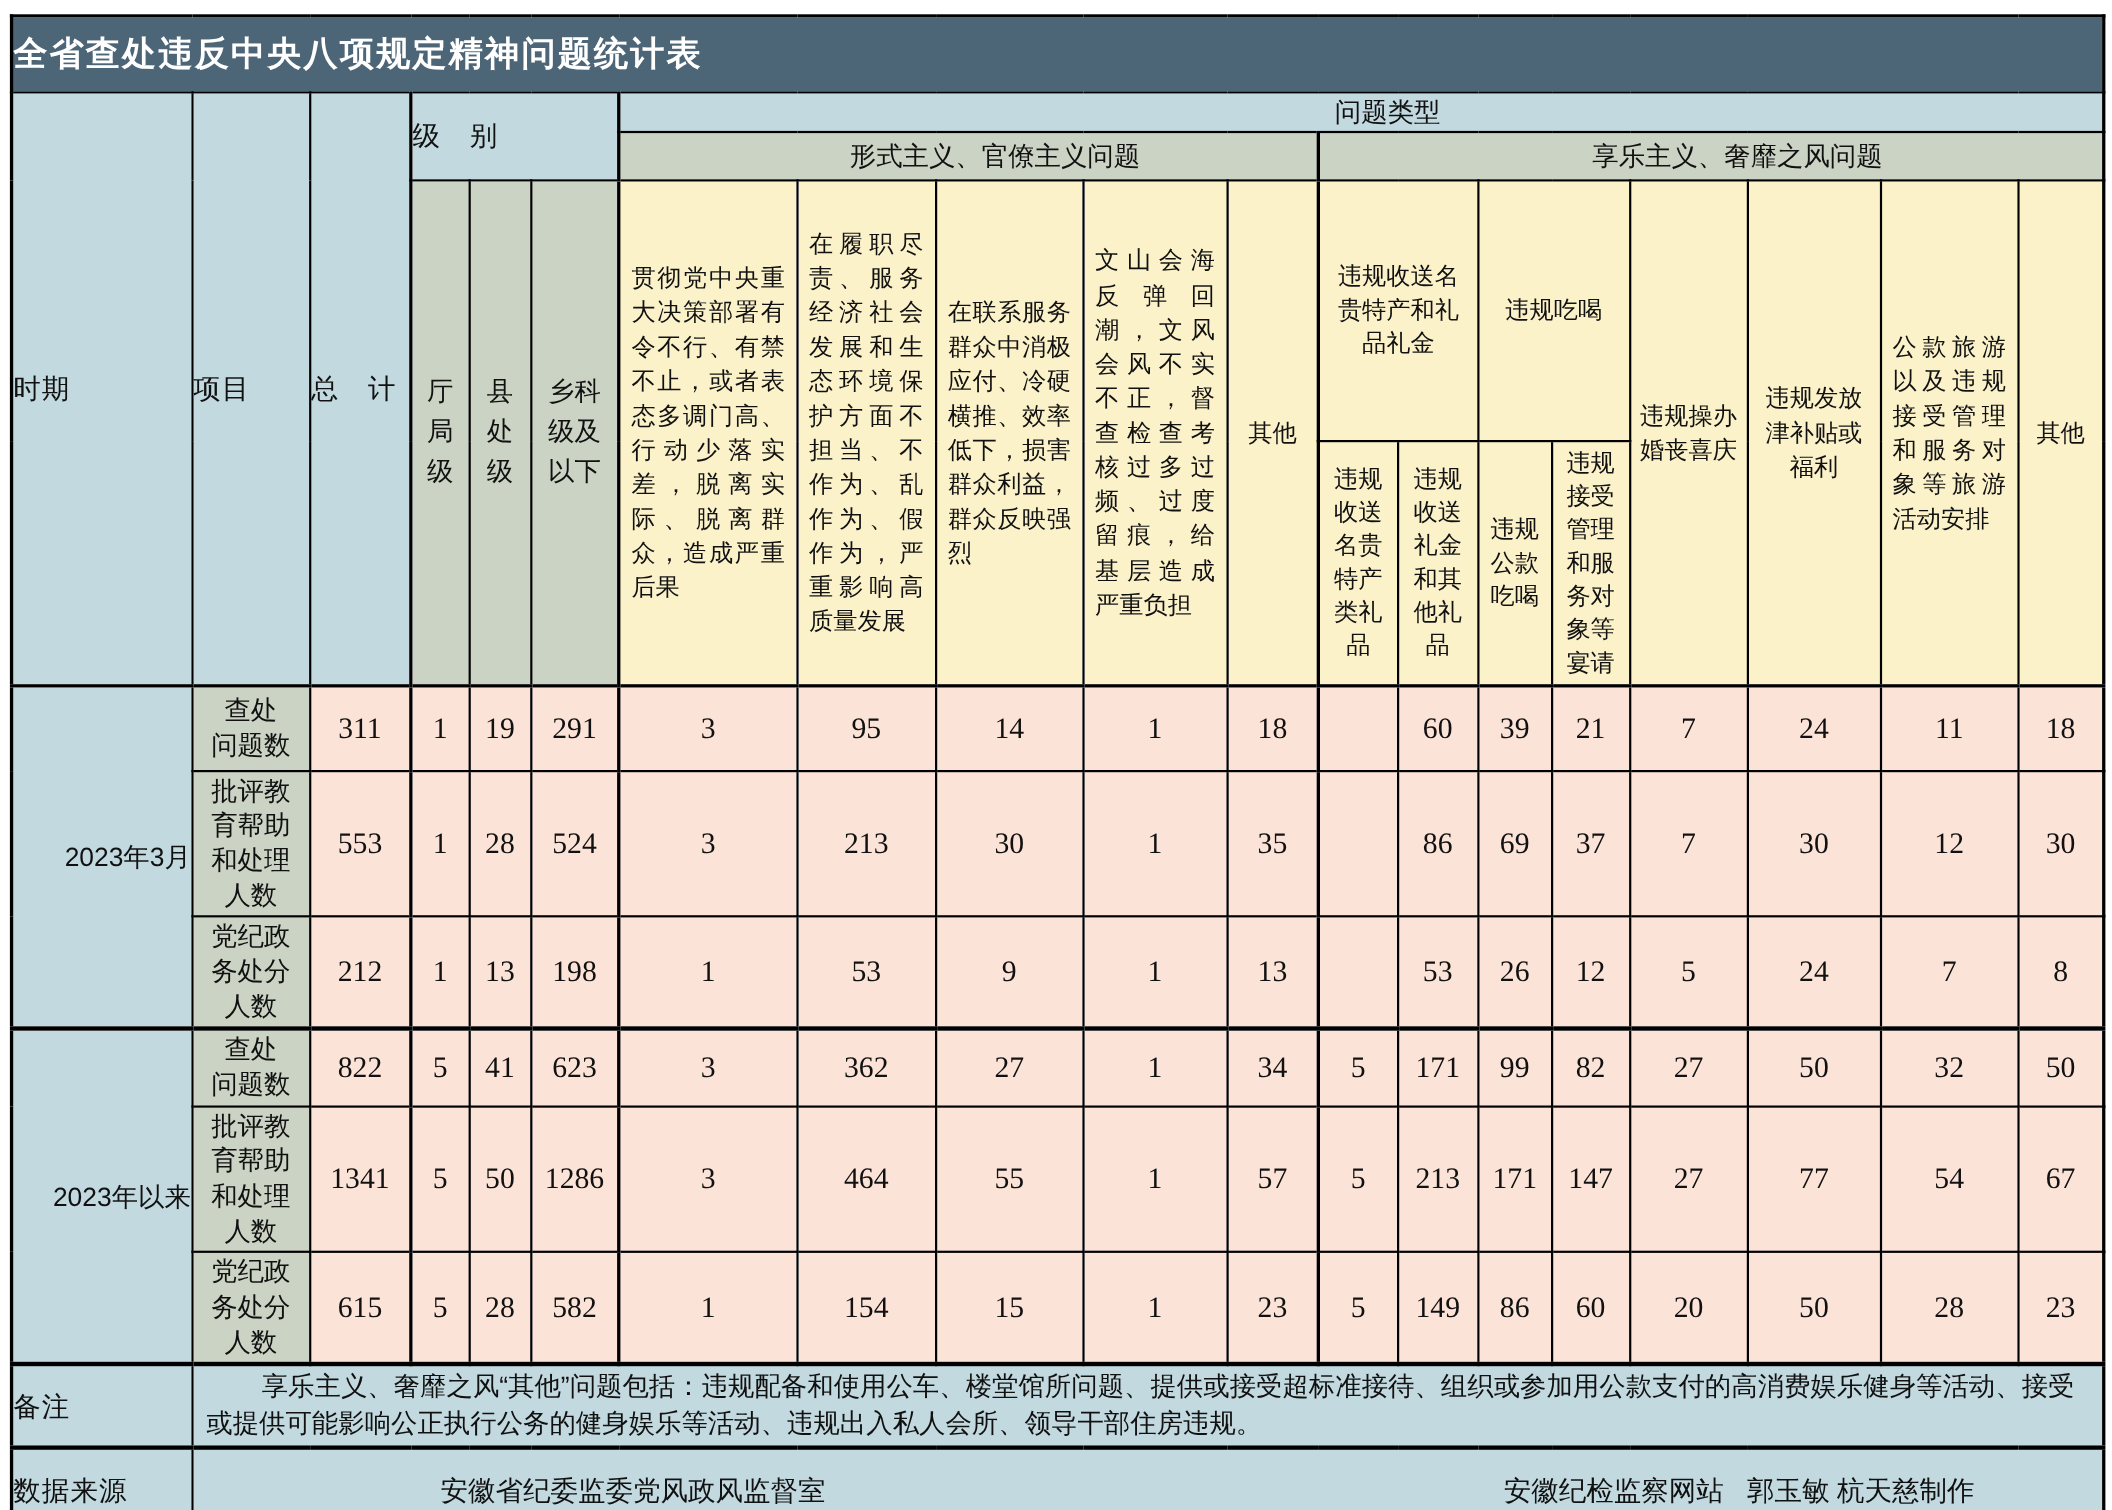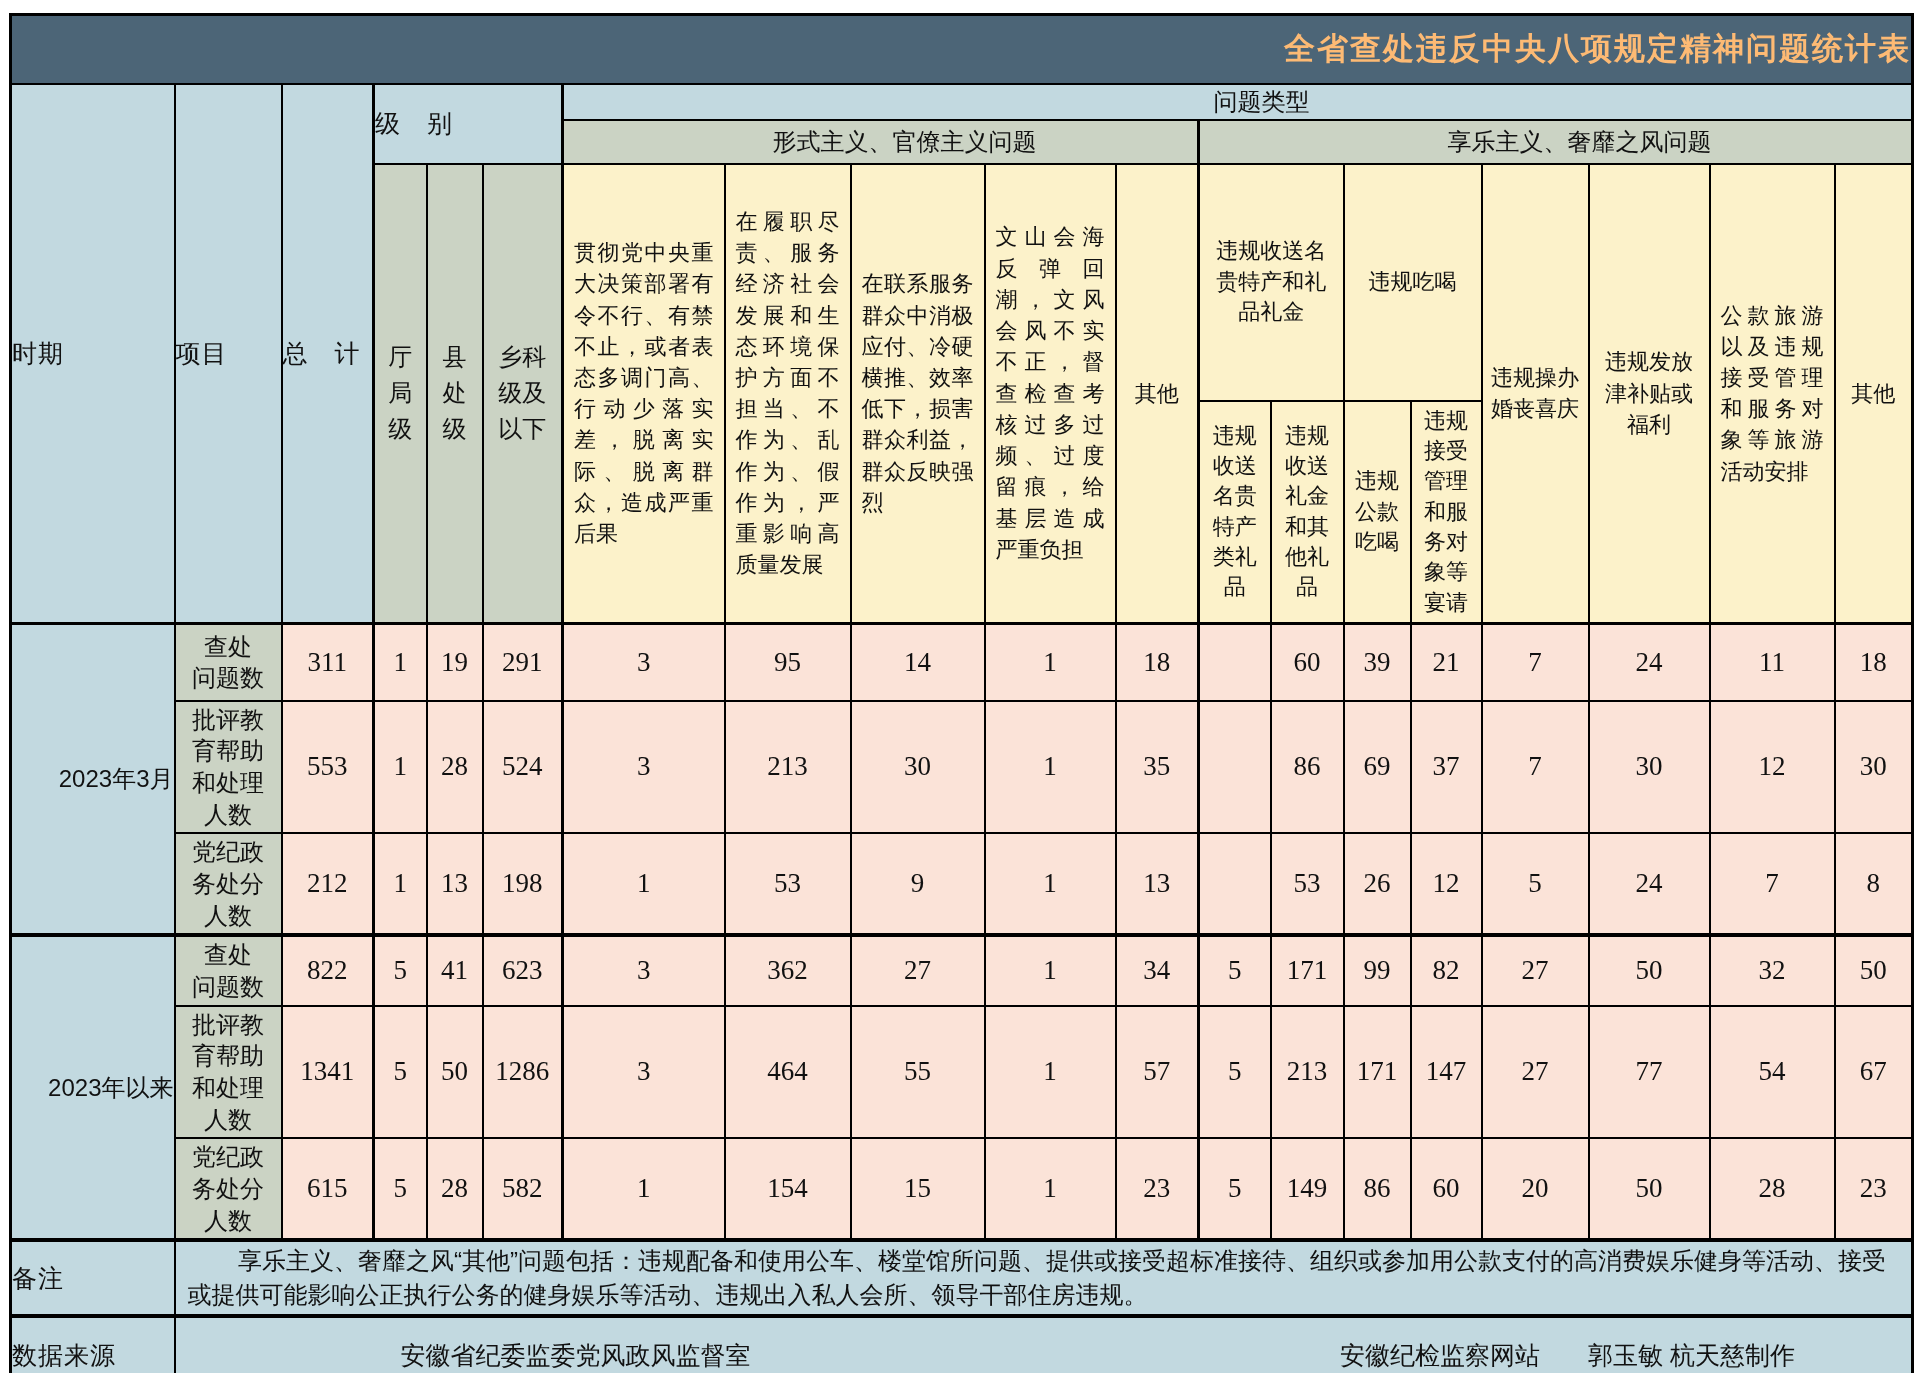--- a/index.html
+++ b/index.html
@@ -2,22 +2,22 @@
 <html><head>
 <meta charset="utf-8">
 <style>
   html,body{margin:0;padding:0;background:#ffffff;}
   .page{width:1920px;height:1373px;background:#ffffff;overflow:hidden;position:relative;
         font-family:"Liberation Sans", sans-serif;}
   table.stat{border-collapse:collapse;table-layout:fixed;width:1902px;margin:13px 0 0 9px;
              border:3px solid #000;}
   td,th{border:2px solid #000;padding:0;vertical-align:middle;font-weight:normal;
         overflow:hidden;color:#111;}
-  .title-cell{background:#4C6577;color:#fdba74;font-weight:bold;font-size:31px;
-              text-align:right;letter-spacing:2px;}
+  .title-cell{background:#4C6577;color:#ffffff;font-weight:bold;font-size:31px;
+              text-align:left;letter-spacing:2px;}
   .blue{background:#C2D9E0;}
   .green{background:#CBD3C4;}
   .yellow{background:#FCF2CA;}
   .pink{background:#FBE3D8;}
   .big{font-size:25px;text-align:left;letter-spacing:1px;}
   .band{font-size:24px;text-align:center;padding-left:48px;}
   .lvl{font-size:24px;text-align:center;line-height:1.5;padding:16px 13px;}
   .desc{font-size:22px;line-height:1.42;text-align:justify;padding:6px 10px;}
   .desc.center{text-align:center;padding:6px 6px;}
   .narrow{font-size:22px;line-height:1.38;text-align:center;padding:4px 10px;}
@@ -26,21 +26,21 @@
   .item-cell{font-size:24px;text-align:center;line-height:1.32;white-space:pre-line;padding:2px 0;}
   .br3{border-right:3px solid #000;}
   .data-start>td,.data-start>th{border-top:3px solid #000;}
   .group-sep>td,.group-sep>th{border-top:4px solid #000;}
   .remark-row>td,.remark-row>th{border-top:4px solid #000;}
   .source-row>td,.source-row>th{border-top:4px solid #000;}
   .remark-text{font-size:24px;line-height:1.42;text-align:left;text-indent:2.1em;
                padding:2px 25px 2px 12px;}
   .src-line{display:flex;justify-content:space-between;align-items:center;
             padding-left:225px;padding-right:116px;font-size:25px;}
-  .src-right{display:flex;gap:48px;}
+  .src-right{display:flex;gap:21px;}
 </style>
 </head>
 <body>
 
 <div class="page">
   <table class="stat">
     <colgroup>
       <col style="width:164px">
         <col style="width:107px">
         <col style="width:92px">

